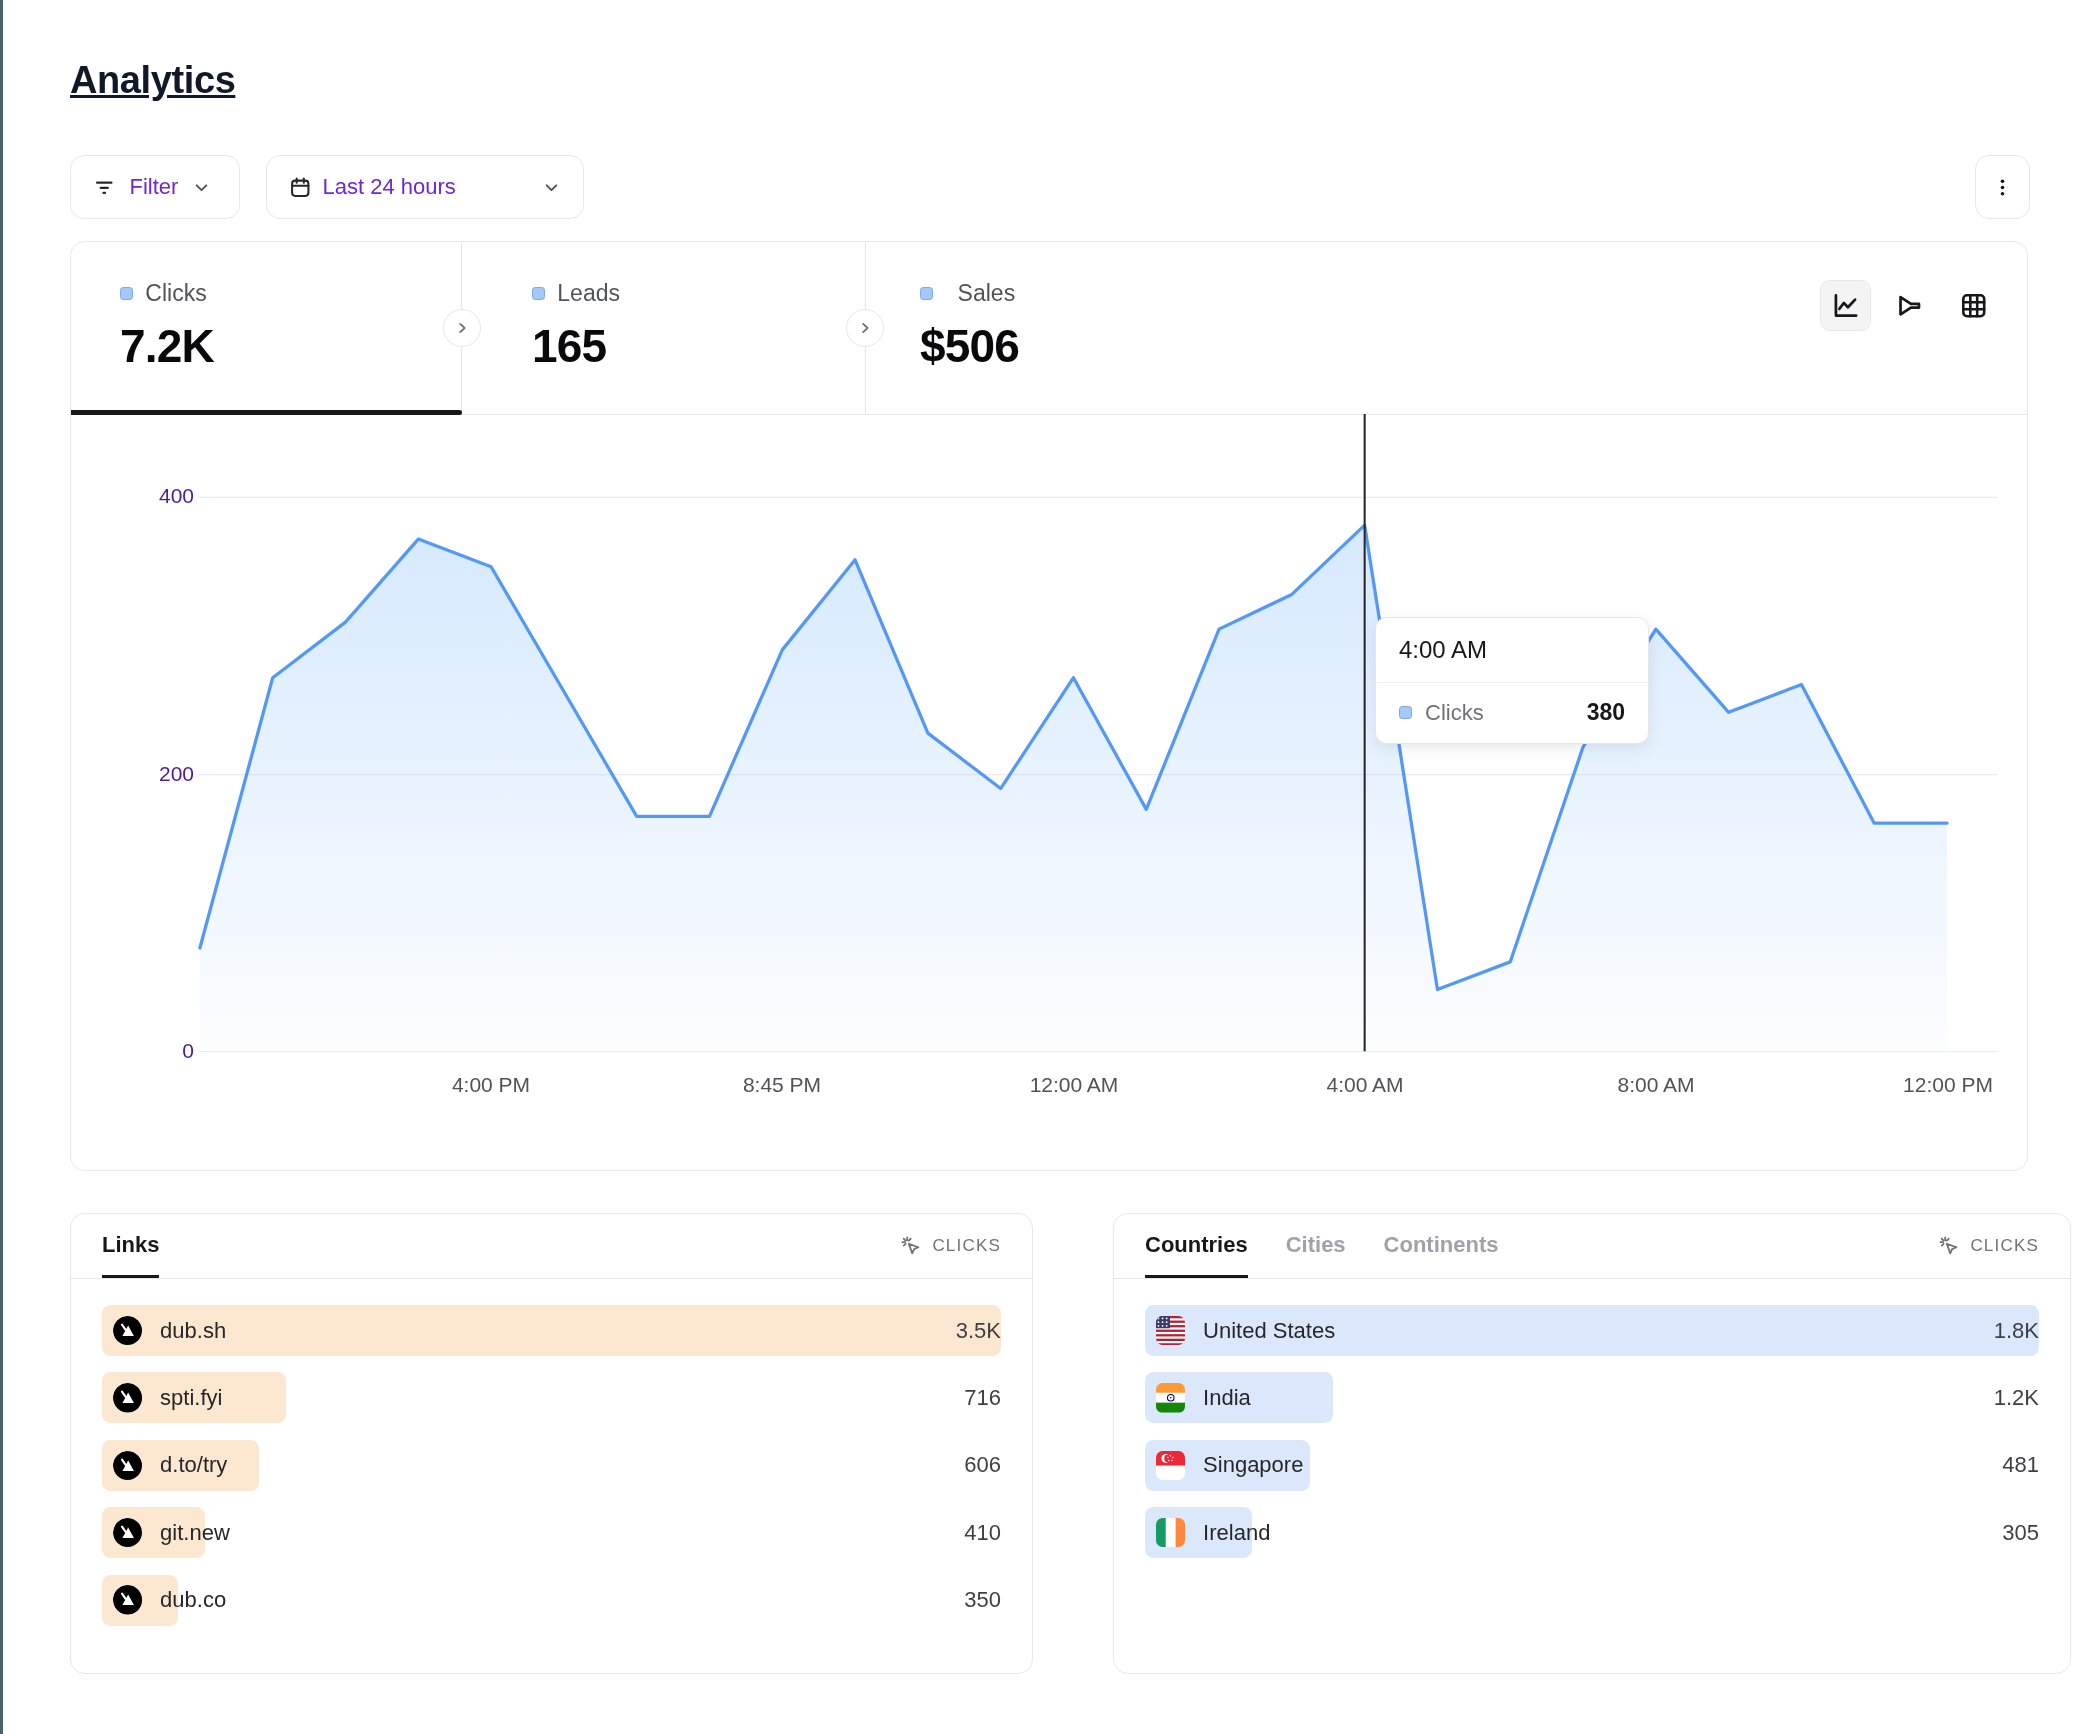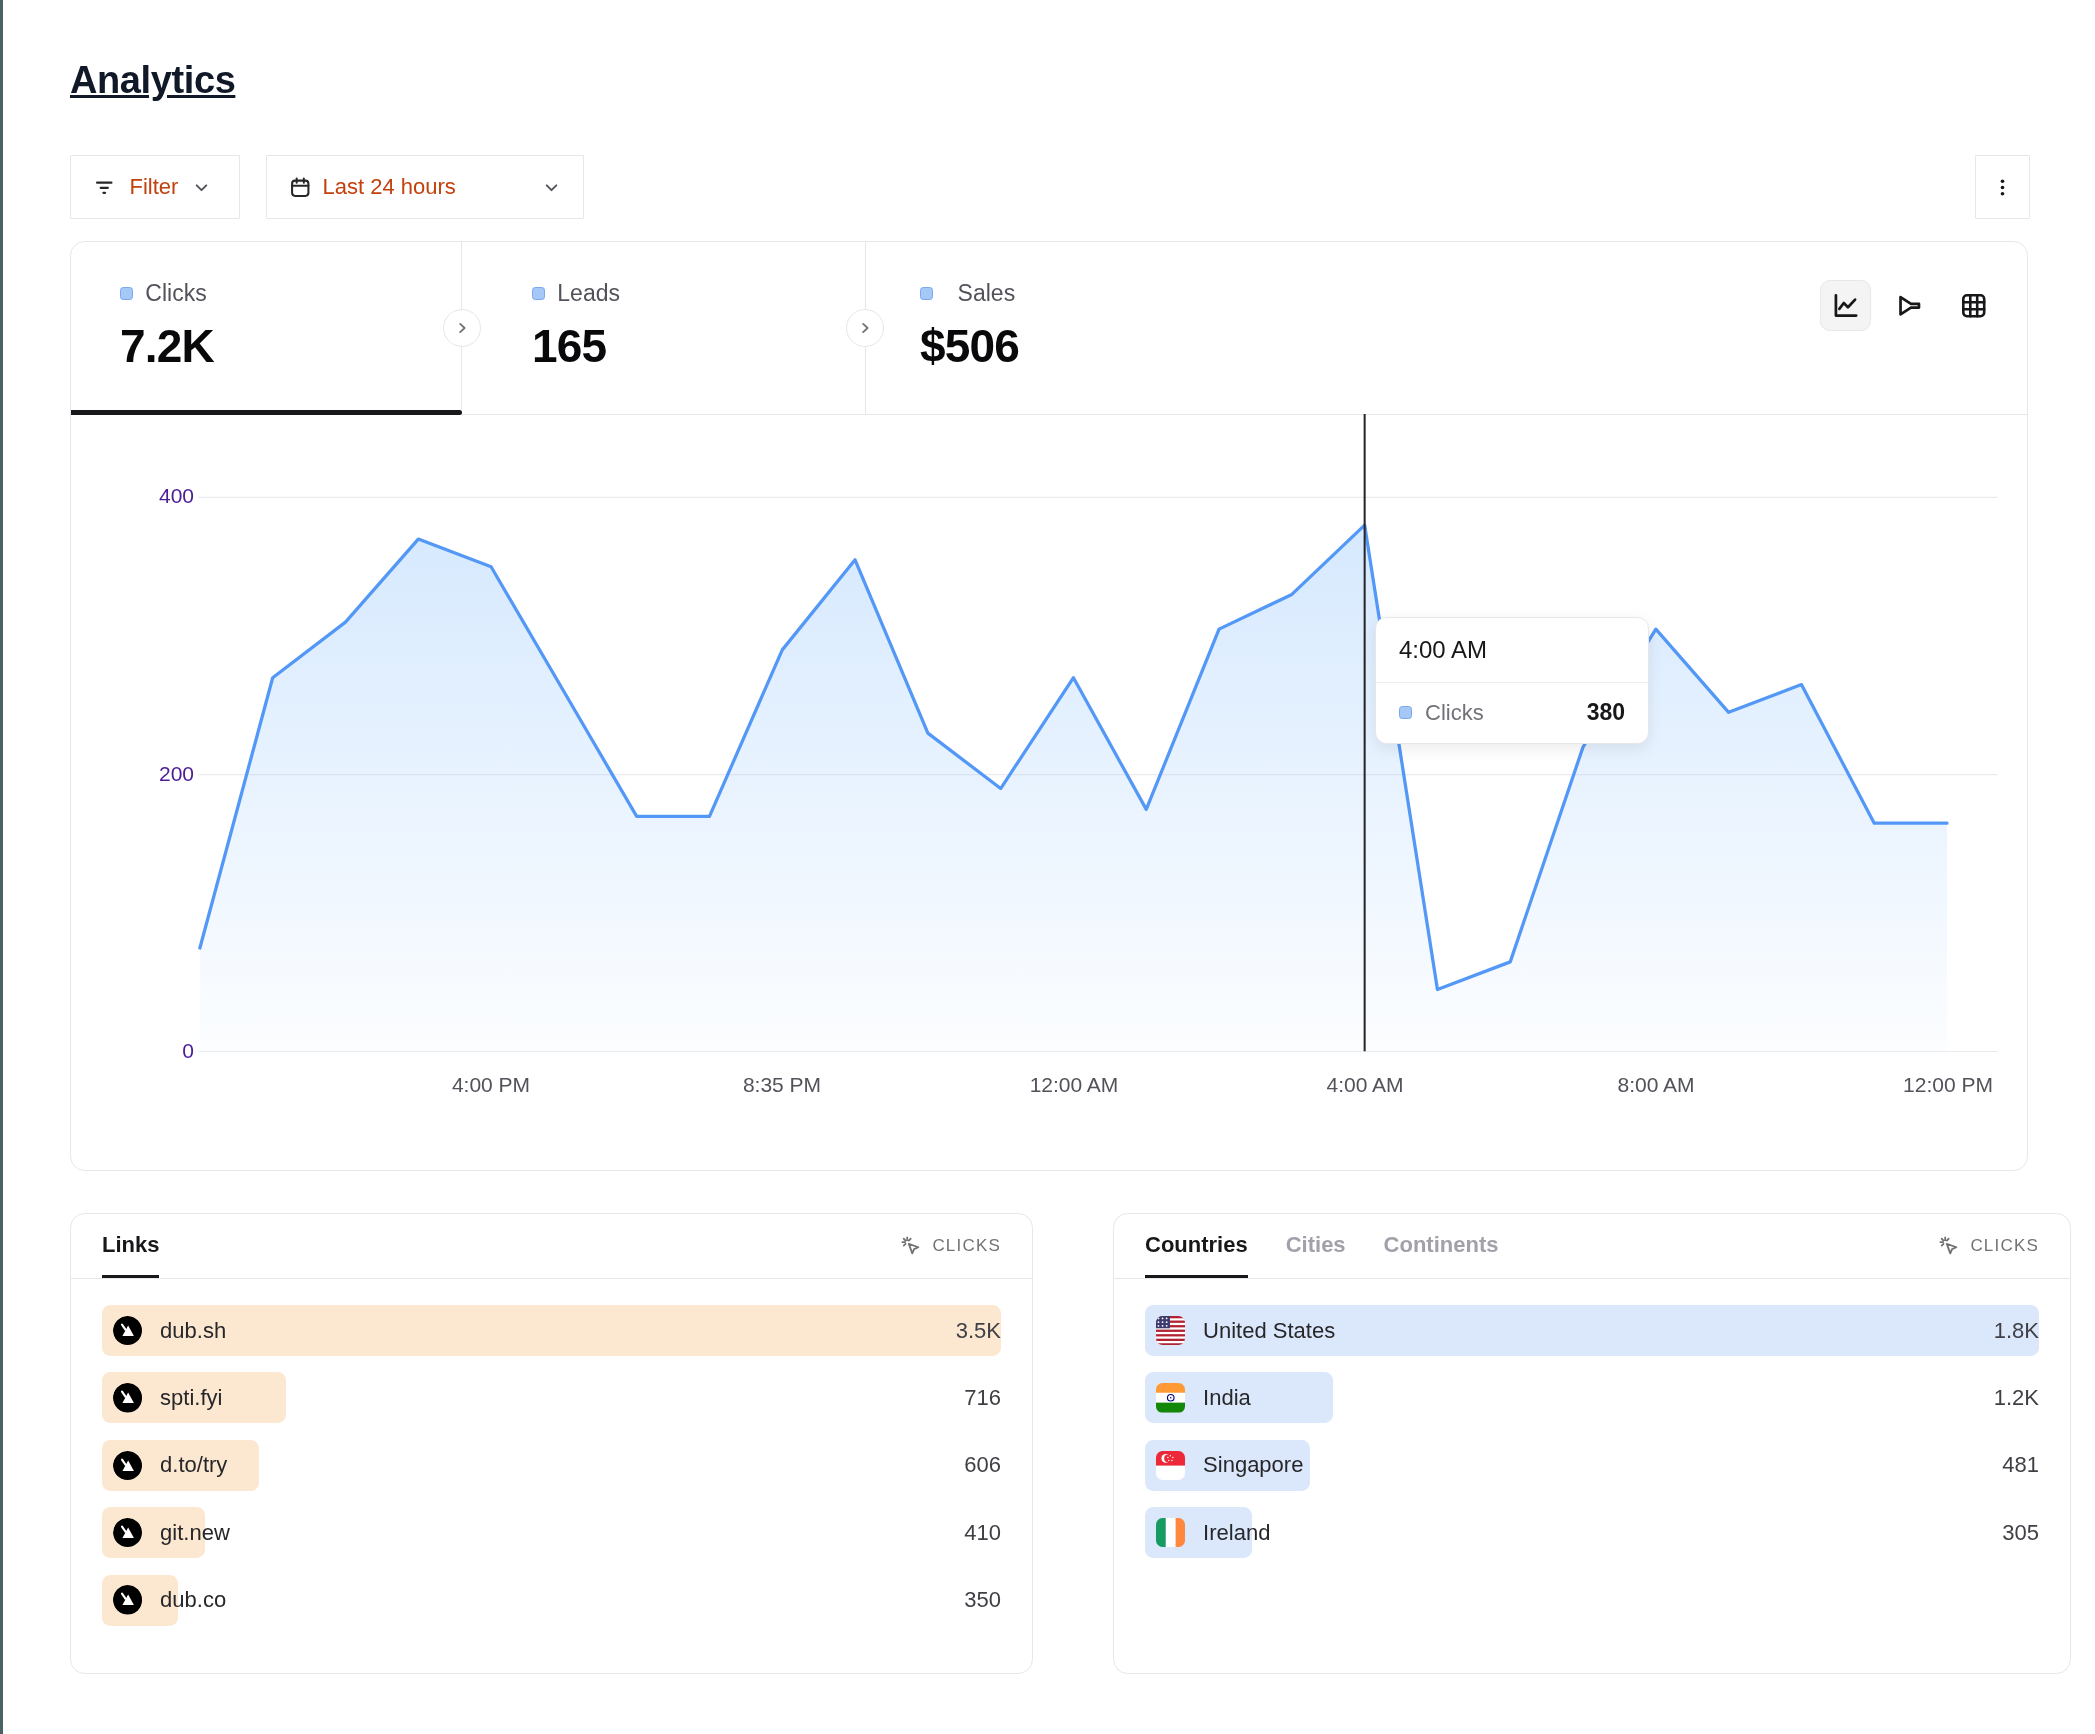--- a/index.html
+++ b/index.html
@@ -1,20 +1,20 @@
 <!DOCTYPE html>
 <html style="font-size:13px"><head>
 <meta charset="utf-8">
 <style>
   html,body{margin:0;padding:0;background:#fff;}
   body{font-family:"Liberation Sans","DejaVu Sans",sans-serif;-webkit-font-smoothing:antialiased;color:#18181b;}
   .page{position:relative;width:2096px;height:1735px;background:#fff;overflow:hidden;}
   .edge-strip{position:absolute;left:0;top:0;width:3.3px;height:1735px;background:#4a6364;}
   .page-title{position:absolute;left:70px;top:59px;font-size:38px;font-weight:700;color:#111827;letter-spacing:-0.4px;text-decoration:underline;}
-  .btn{position:absolute;display:flex;align-items:center;gap:13px;border:1.2px solid #e5e7eb;border-radius:1px;background:#fff;font-size:22px;color:#c2410c;padding:0 21px;box-sizing:border-box;cursor:pointer;height:64px;top:155px;}
+  .btn{position:absolute;display:flex;align-items:center;gap:13px;border:1.2px solid #e5e7eb;border-radius:14px;background:#fff;font-size:22px;color:#6d28d9;padding:0 21px;box-sizing:border-box;cursor:pointer;height:64px;top:155px;}
   .btn .lbl{font-weight:500;}
   .btn-filter{left:70px;width:170px;}
   .btn-date{left:266px;width:318px;gap:10px;}
   .btn-date .chev{margin-left:auto;}
   .btn-kebab{left:1975px;width:55px;justify-content:center;padding:0;}
   .icon{display:inline-flex;align-items:center;justify-content:center;}
   .card{position:absolute;background:#fff;border:1.2px solid #e5e7eb;border-radius:14.7px;box-sizing:border-box;}
   .main-card{left:70px;top:241px;width:1958px;height:930px;}
   
   .tabstrip-border{position:absolute;left:0;right:0;top:172px;height:1.2px;background:#e5e7eb;}
@@ -190,21 +190,21 @@
         <div class="tt-row">
           <span class="sq"></span>
           <span class="tt-series">Clicks</span>
           <span class="tt-val">380</span>
         </div>
       </div>
     </div>
 
     <div class="xlabels" id="xlabels">
         <div class="xlab" style="left: 293px;">4:00 PM</div>
-        <div class="xlab" style="left: 584px;">8:35 PM</div>
+        <div class="xlab" style="left: 584px;">8:45 PM</div>
         <div class="xlab" style="left: 876px;">12:00 AM</div>
         <div class="xlab" style="left: 1167px;">4:00 AM</div>
         <div class="xlab" style="left: 1458px;">8:00 AM</div>
         <div class="xlab" style="left: 1750px;">12:00 PM</div>
       </div>
   </div>
 
   <div class="card links-card">
     <div class="panel-head">
       <div class="panel-tabs">

